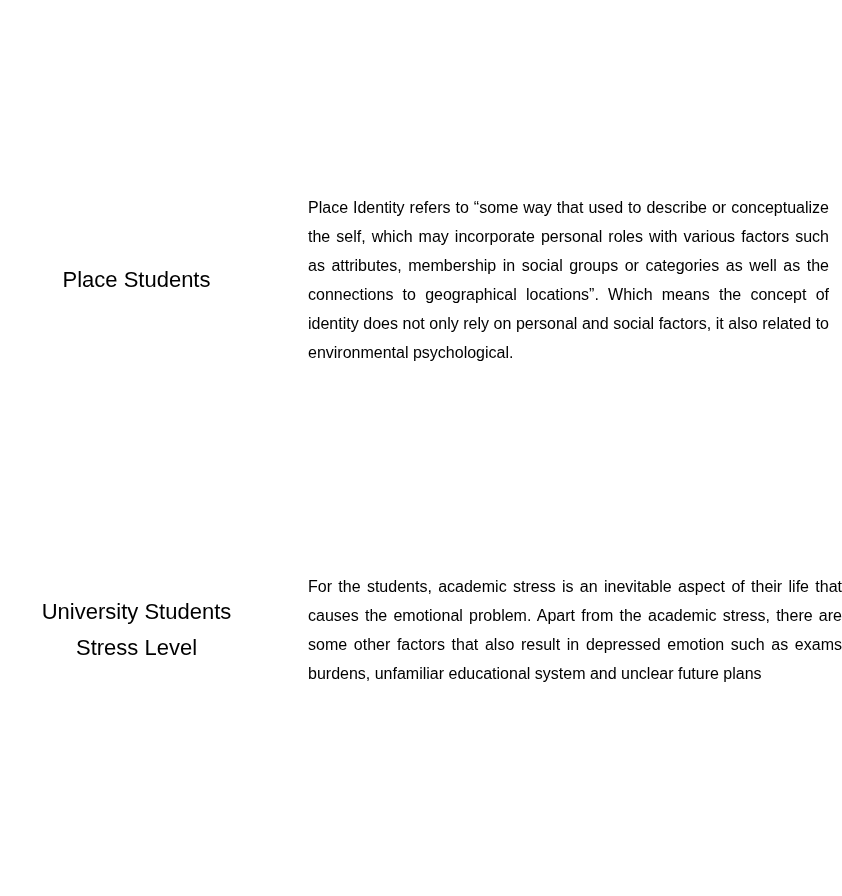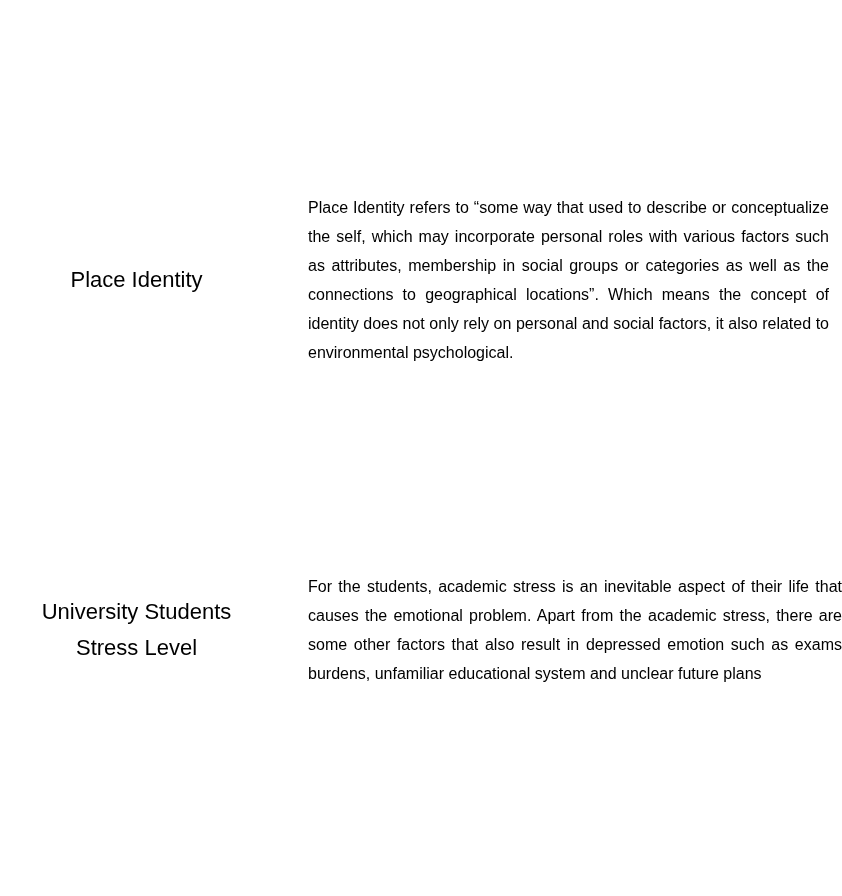--- a/index.html
+++ b/index.html
@@ -89,21 +89,21 @@
 
 <div class="page">
 
   <div class="top-spacer"></div>
 
   <table class="def-table">
     <tbody>
 
       <tr class="row-1">
         <td class="col-term">
-          <div class="term">Place Identity</div>
+          <div class="term">Place Students</div>
         </td>
         <td class="col-desc">
           <p class="desc">Place Identity refers to “some way that used to describe or conceptualize the self, which may incorporate personal roles with various factors such as attributes, membership in social groups or categories as well as the connections to geographical locations”. Which means the concept of identity does not only rely on personal and social factors, it also related to environmental psychological.</p>
         </td>
       </tr>
 
       <tr class="row-gap">
         <td></td>
         <td></td>
       </tr>

